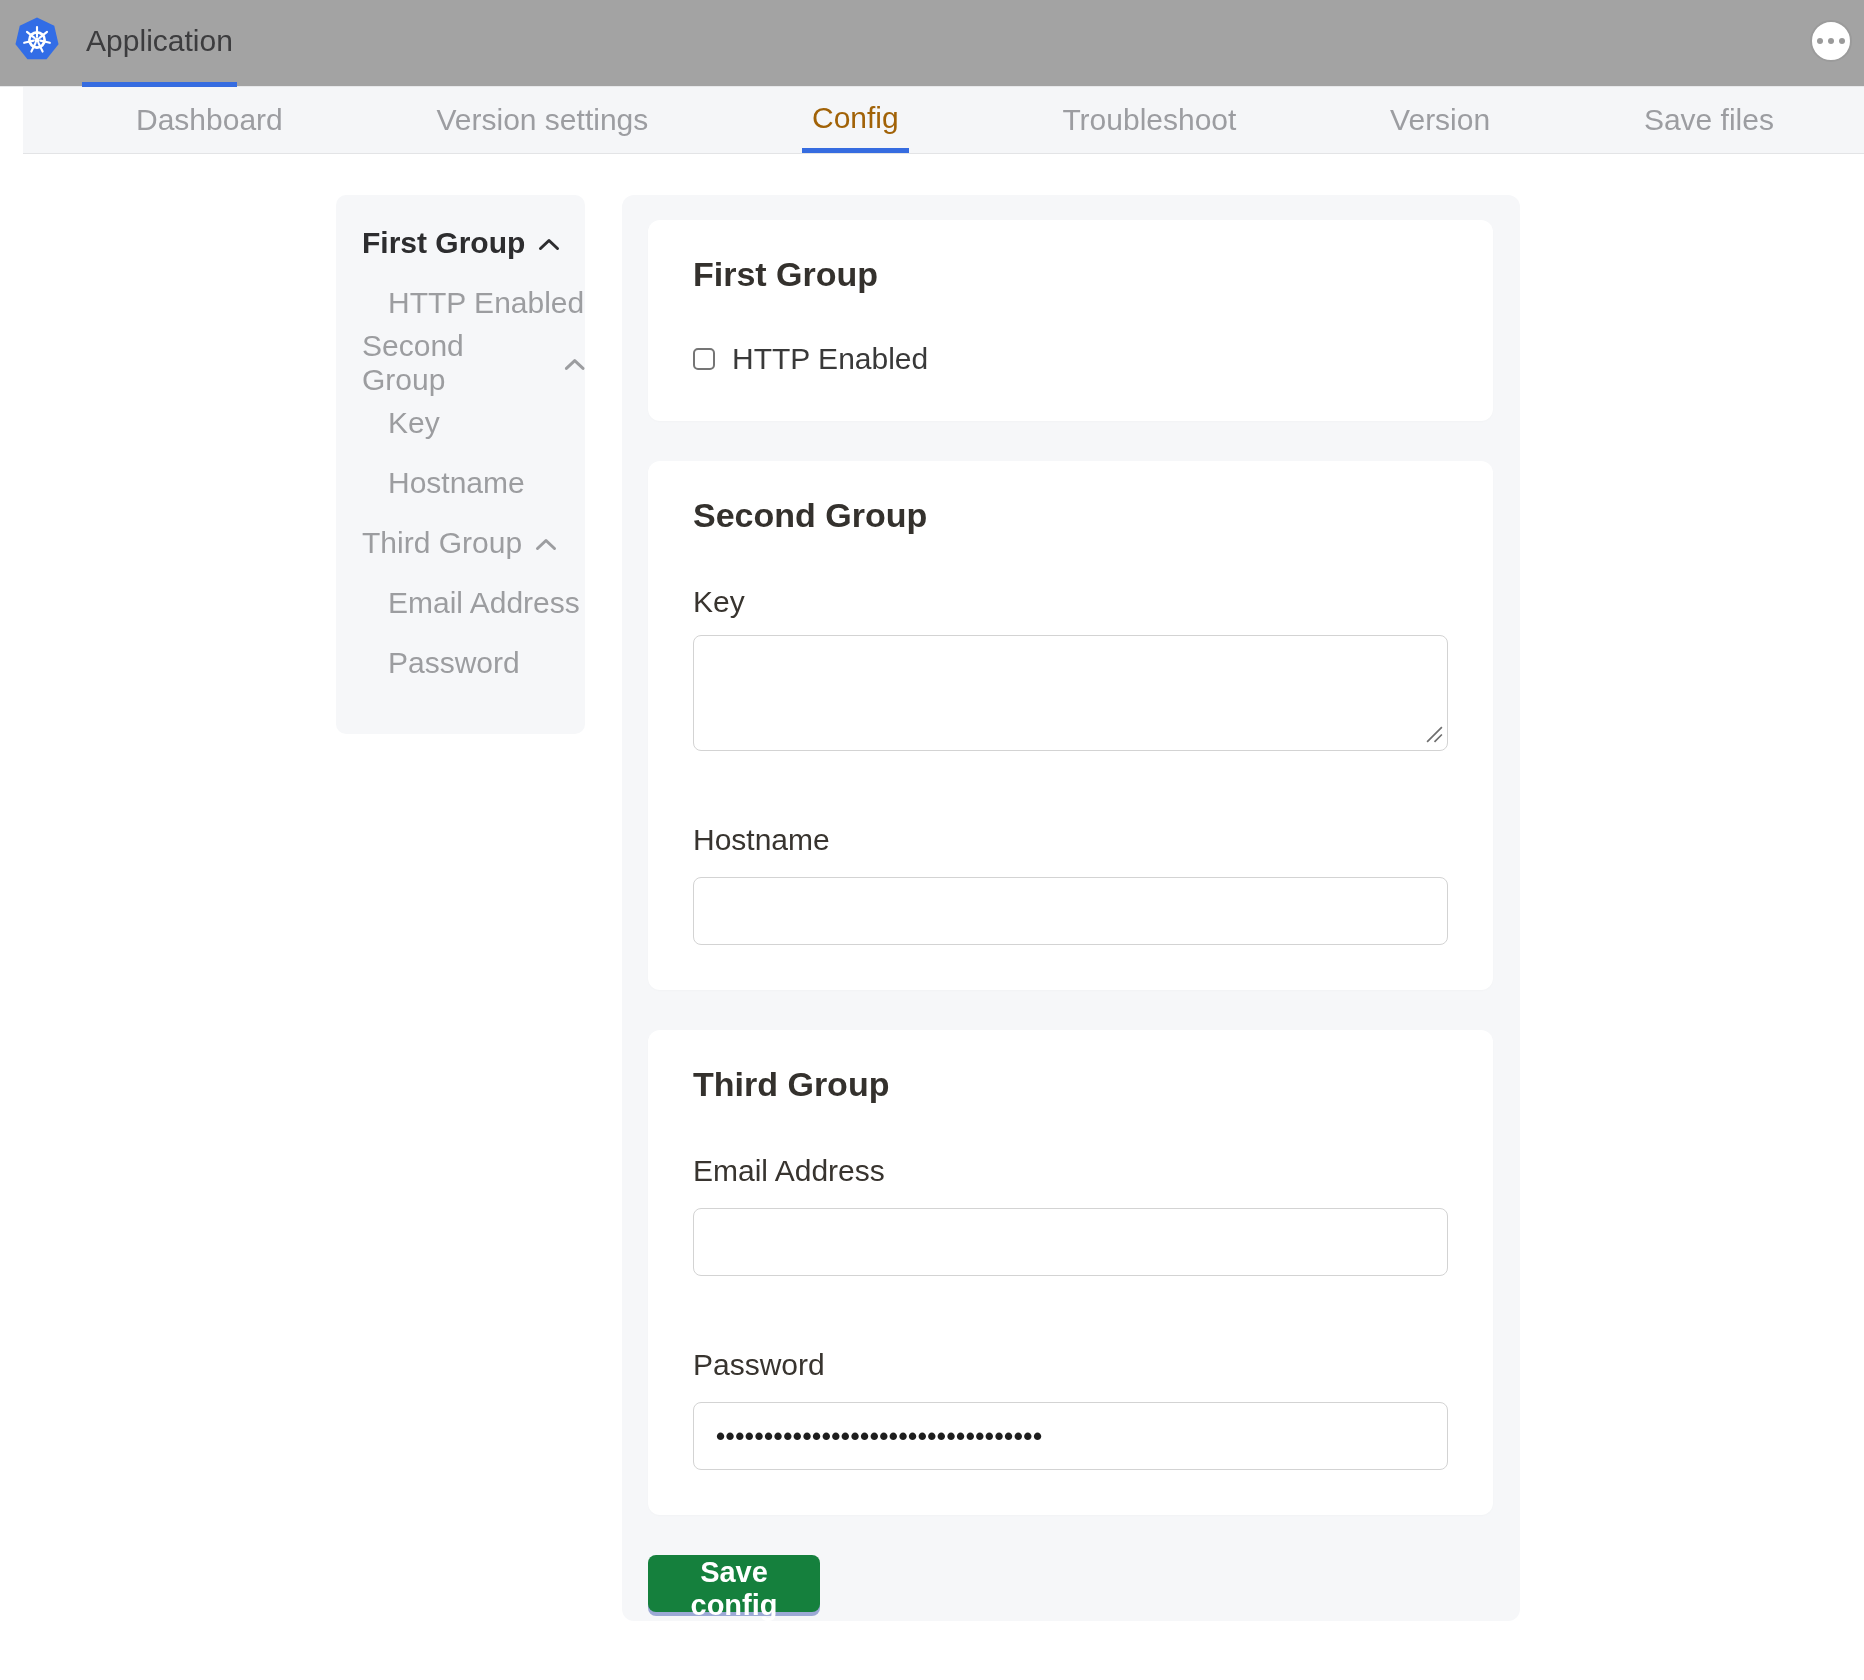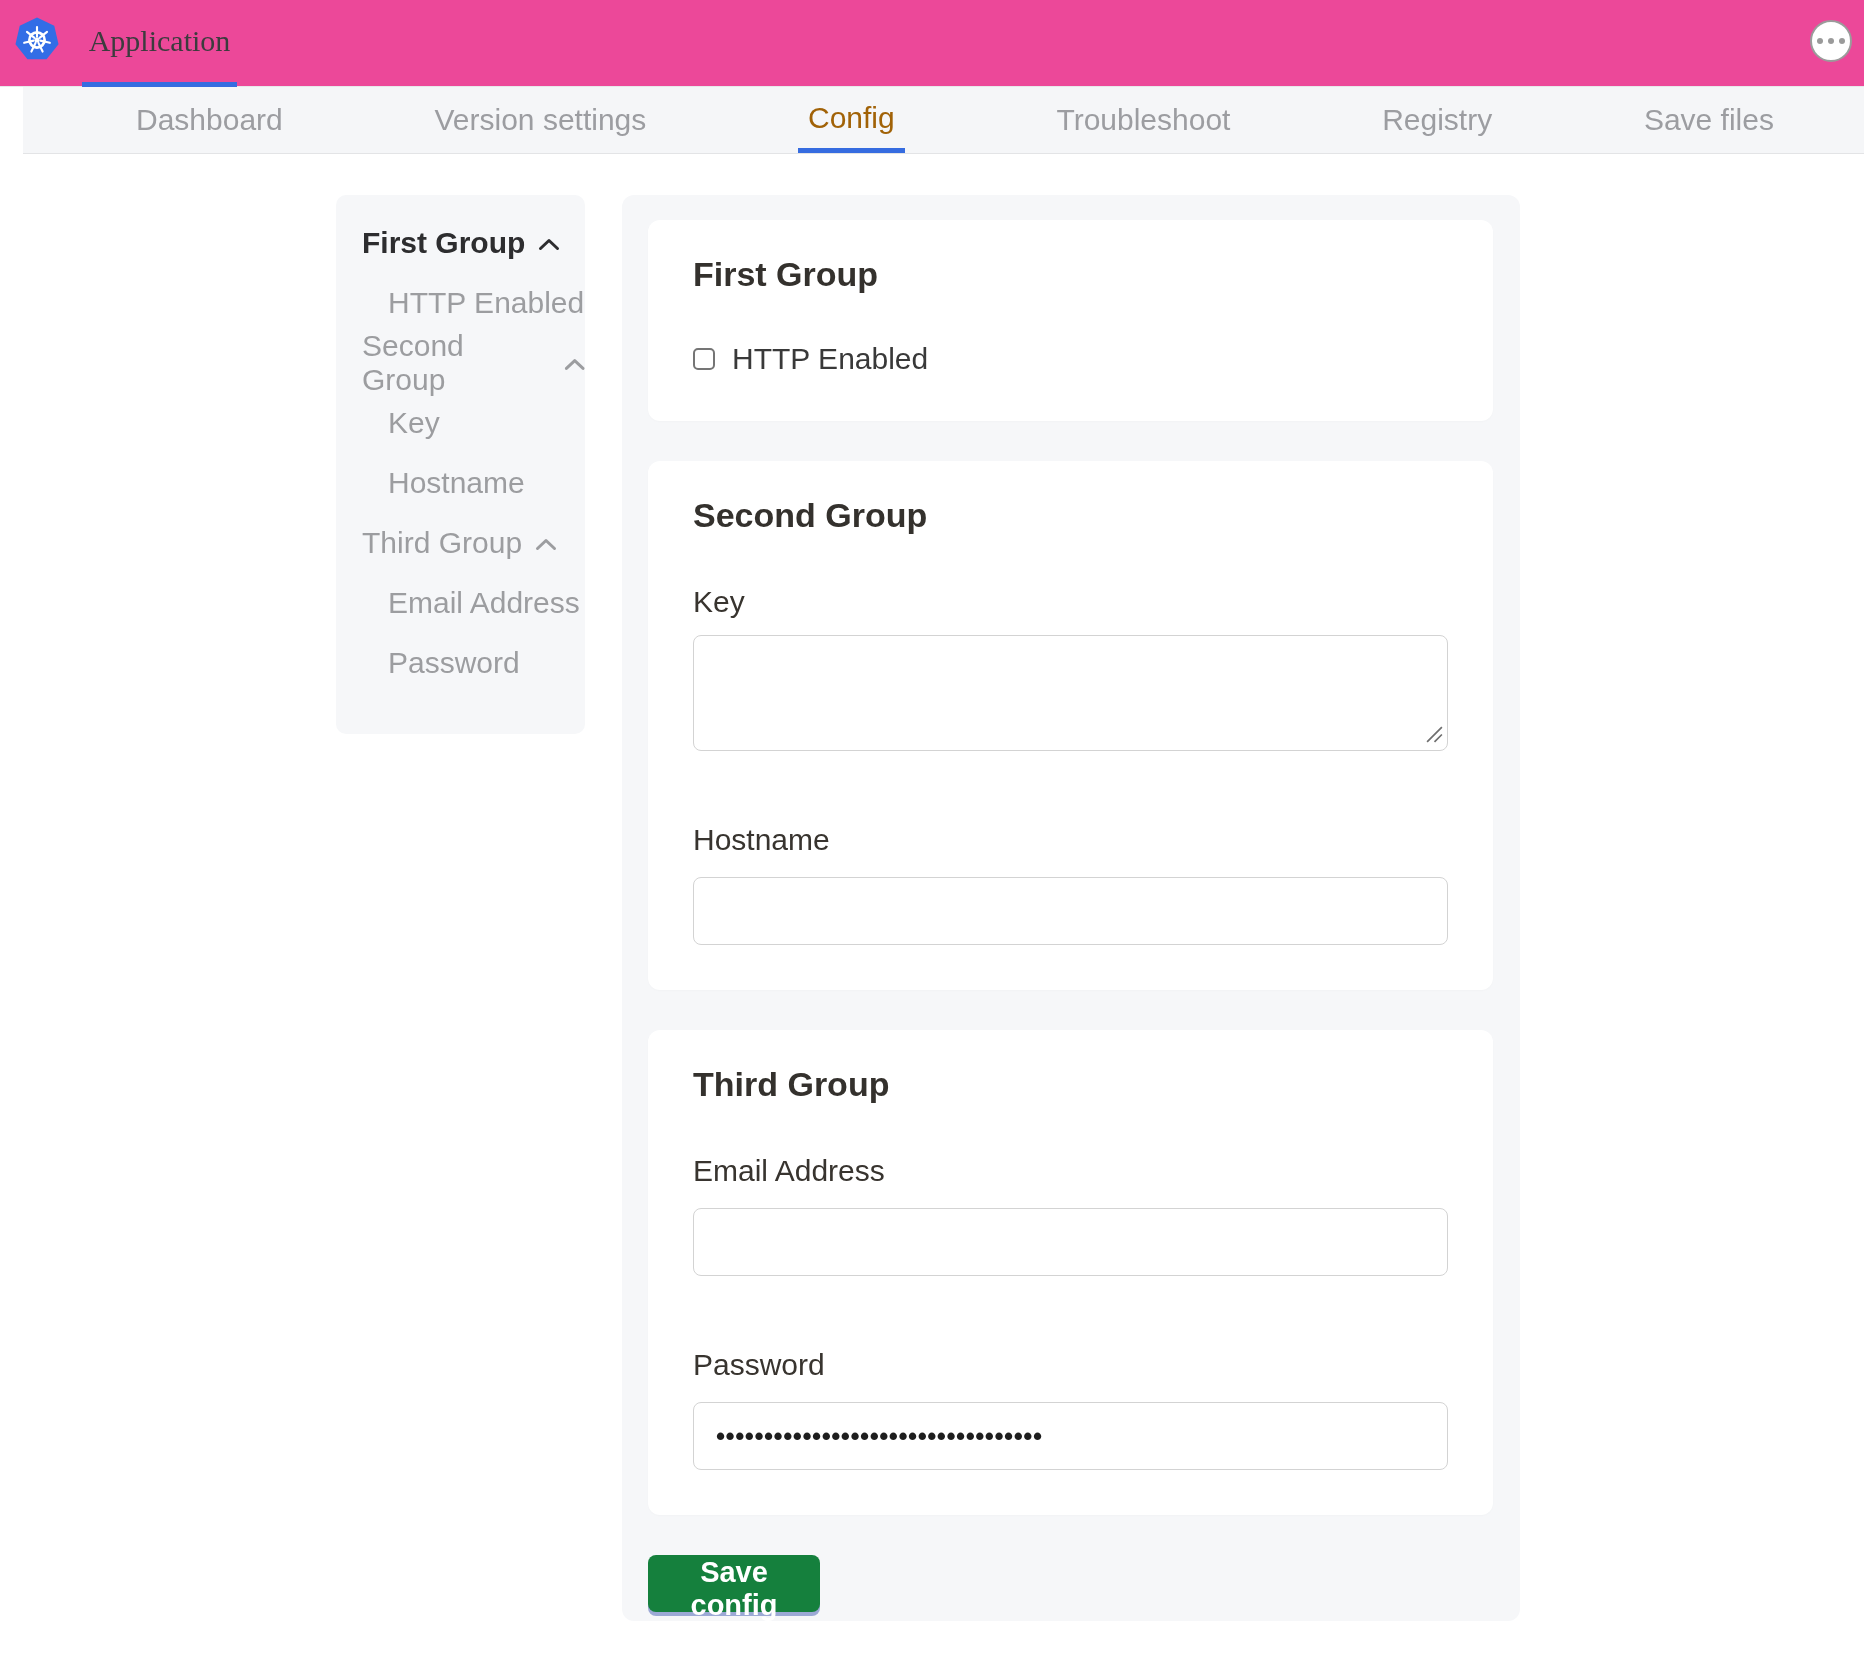--- a/index.html
+++ b/index.html
@@ -3,21 +3,21 @@
 <meta charset="utf-8">
 <style>
   html,body{margin:0;padding:0;overflow:hidden;}
   body{
     width:1864px;height:1680px;position:relative;background:#ffffff;
     font-family:"Liberation Sans", sans-serif;color:#35322e;
   }
   *{box-sizing:border-box;}
 
   
-  .topbar{position:absolute;left:0;top:0;width:1864px;height:87px;background:#ec4899;border-bottom:1px solid #e7e8ea;font-family:Liberation Serif, serif;}
+  .topbar{position:absolute;left:0;top:0;width:1864px;height:87px;background:#a3a3a3;border-bottom:1px solid #e7e8ea;}
   .logo{position:absolute;left:14px;top:16px;width:46px;height:46px;}
   .app-tab{
     position:absolute;left:82px;top:0;width:155px;height:87px;
     display:flex;align-items:center;justify-content:center;
     font-size:30px;color:#3c3c3e;border-bottom:5px solid #366ce0;cursor:pointer;
   }
   .menu-btn{
     position:absolute;left:1810px;top:20px;width:42px;height:42px;border:2.5px solid #9b9b9b;
     border-radius:50%;background:#fff;display:flex;align-items:center;justify-content:center;cursor:pointer;
   }
@@ -106,21 +106,21 @@
         <i></i>
       </span>
   </div>
 </header>
 
 <nav class="tabbar" id="tabbar">
     <div class="tab">Dashboard</div>
     <div class="tab">Version settings</div>
     <div class="tab active">Config</div>
     <div class="tab">Troubleshoot</div>
-    <div class="tab">Registry</div>
+    <div class="tab">Version</div>
     <div class="tab">Save files</div>
   </nav>
 
 <aside class="sidebar" id="sidebar">
     <div class="side-group active">
       <span>First Group</span>
       <svg class="chev" viewBox="0 0 22 13">
         <polyline points="2.5,10.5 11,2.5 19.5,10.5" fill="none" stroke="currentColor" stroke-width="3" stroke-linecap="round" stroke-linejoin="round"></polyline>
       </svg>
     </div>

